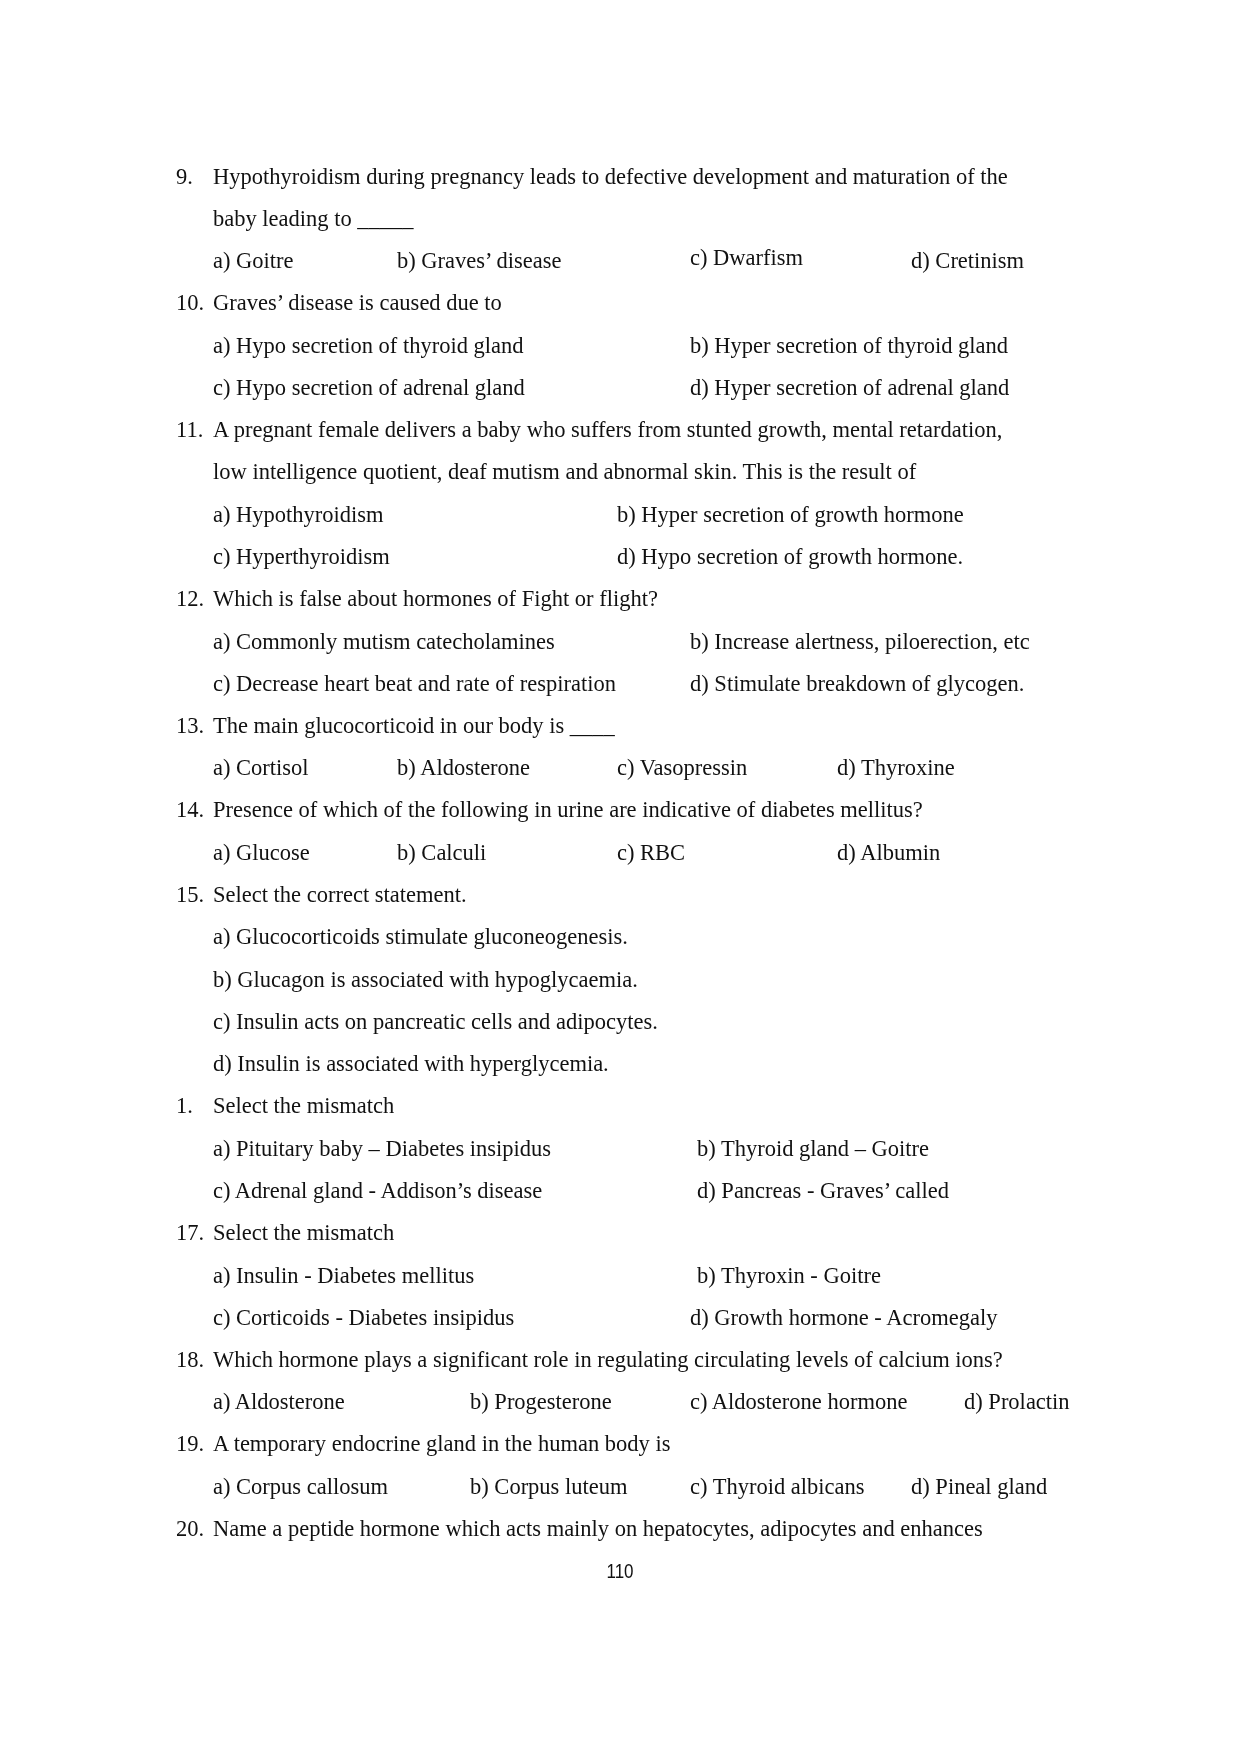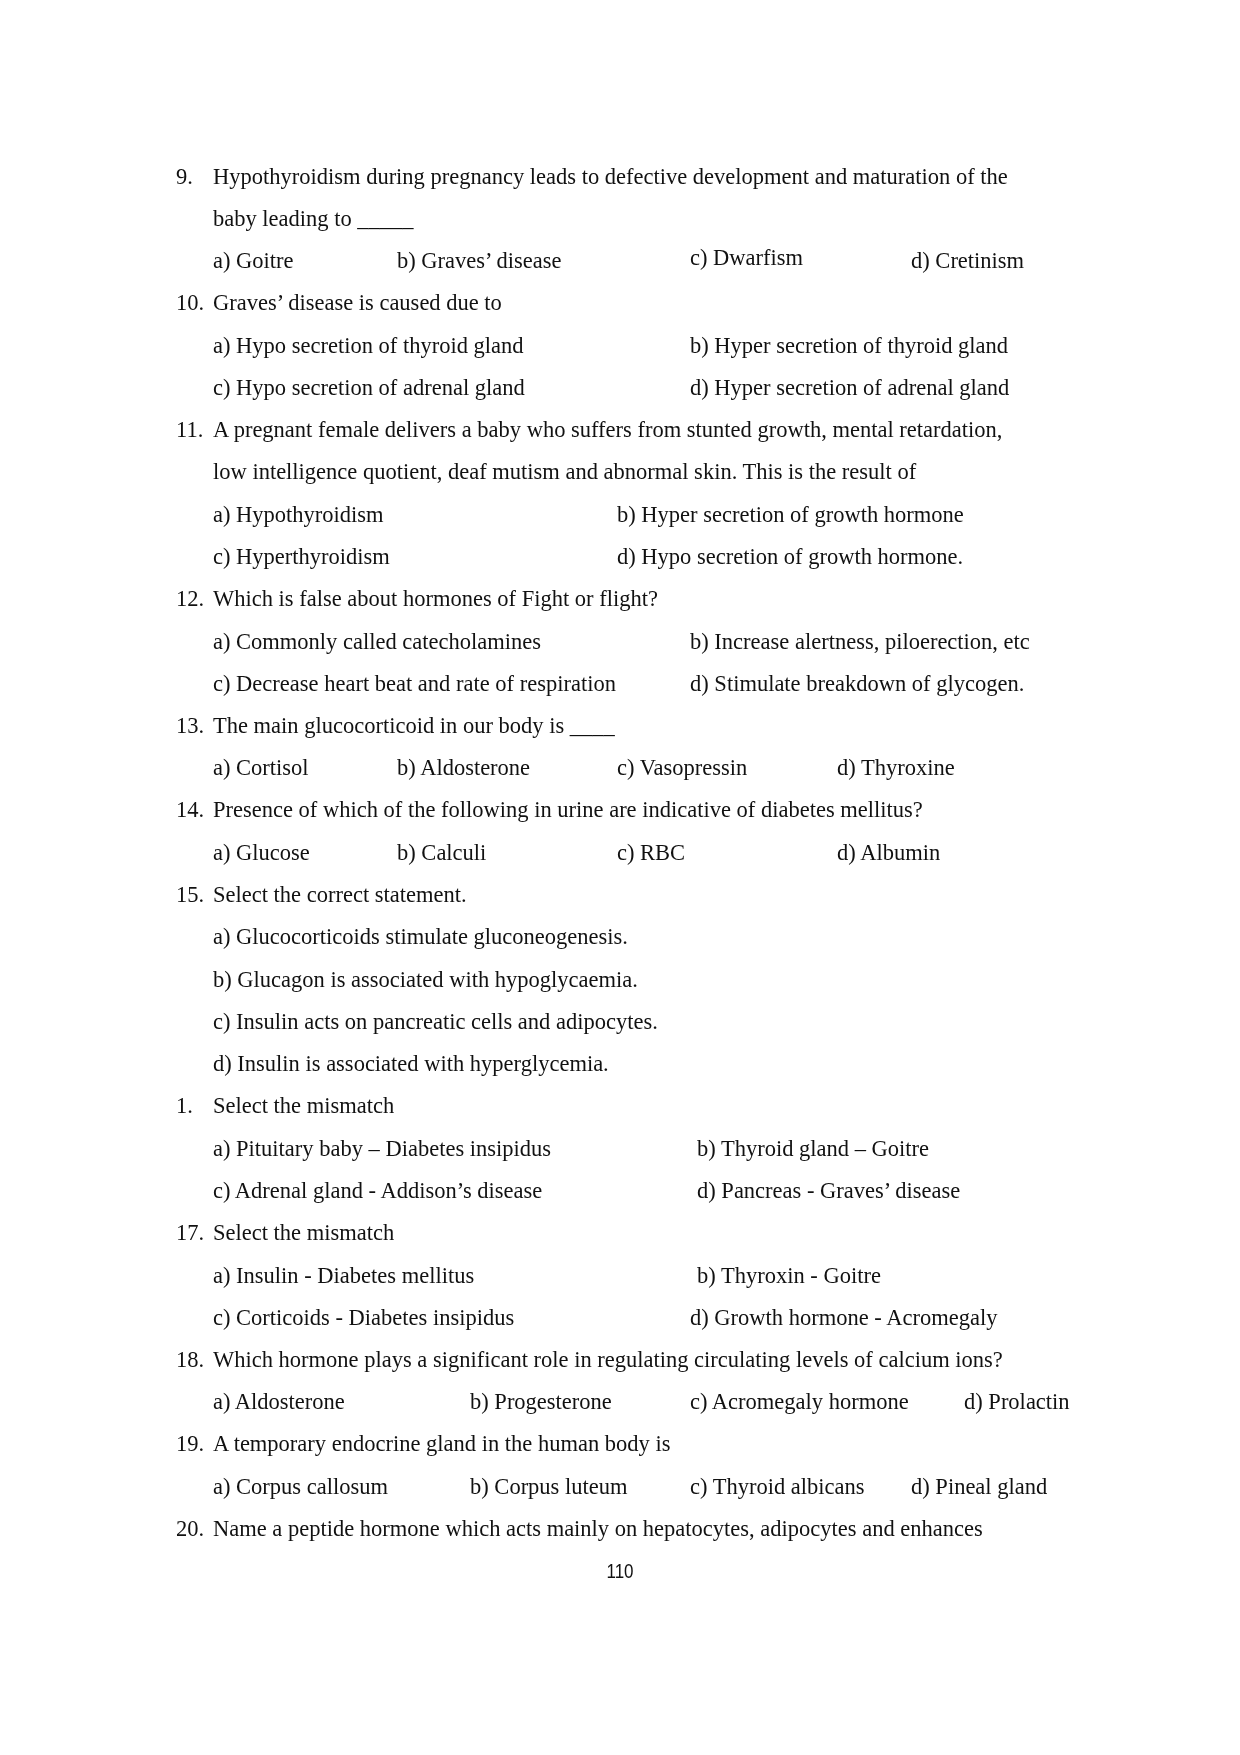--- a/index.html
+++ b/index.html
@@ -38,21 +38,21 @@
   <span class="line" style="left:213px;top:459px">low intelligence quotient, deaf mutism and abnormal skin. This is the result of</span>
   <span class="line" style="left:213px;top:502px">a) Hypothyroidism</span>
   <span class="line" style="left:617px;top:502px">b) Hyper secretion of growth hormone</span>
   <span class="line" style="left:213px;top:544px">c) Hyperthyroidism</span>
   <span class="line" style="left:617px;top:544px">d) Hypo secretion of growth hormone.</span>
 </div>
 
 <div>
   <span class="num" style="left:176px;top:586px">12.</span>
   <span class="line" style="left:213px;top:586px">Which is false about hormones of Fight or flight?</span>
-  <span class="line" style="left:213px;top:629px">a) Commonly called catecholamines</span>
+  <span class="line" style="left:213px;top:629px">a) Commonly mutism catecholamines</span>
   <span class="line" style="left:690px;top:629px">b) Increase alertness, piloerection, etc</span>
   <span class="line" style="left:213px;top:671px">c) Decrease heart beat and rate of respiration</span>
   <span class="line" style="left:690px;top:671px">d) Stimulate breakdown of glycogen.</span>
 </div>
 
 <div>
   <span class="num" style="left:176px;top:713px">13.</span>
   <span class="line" style="left:213px;top:713px">The main glucocorticoid in our body is ____</span>
   <span class="line" style="left:213px;top:755px">a) Cortisol</span>
   <span class="line" style="left:397px;top:755px">b) Aldosterone</span>
@@ -77,38 +77,38 @@
   <span class="line" style="left:213px;top:1009px">c) Insulin acts on pancreatic cells and adipocytes.</span>
   <span class="line" style="left:213px;top:1051px">d) Insulin is associated with hyperglycemia.</span>
 </div>
 
 <div>
   <span class="num" style="left:176px;top:1093px">1.</span>
   <span class="line" style="left:213px;top:1093px">Select the mismatch</span>
   <span class="line" style="left:213px;top:1136px">a) Pituitary baby – Diabetes insipidus</span>
   <span class="line" style="left:697px;top:1136px">b) Thyroid gland – Goitre</span>
   <span class="line" style="left:213px;top:1178px">c) Adrenal gland - Addison’s disease</span>
-  <span class="line" style="left:697px;top:1178px">d) Pancreas - Graves’ disease</span>
+  <span class="line" style="left:697px;top:1178px">d) Pancreas - Graves’ called</span>
 </div>
 
 <div>
   <span class="num" style="left:176px;top:1220px">17.</span>
   <span class="line" style="left:213px;top:1220px">Select the mismatch</span>
   <span class="line" style="left:213px;top:1263px">a) Insulin - Diabetes mellitus</span>
   <span class="line" style="left:697px;top:1263px">b) Thyroxin - Goitre</span>
   <span class="line" style="left:213px;top:1305px">c) Corticoids - Diabetes insipidus</span>
   <span class="line" style="left:690px;top:1305px">d) Growth hormone - Acromegaly</span>
 </div>
 
 <div>
   <span class="num" style="left:176px;top:1347px">18.</span>
   <span class="line" style="left:213px;top:1347px">Which hormone plays a significant role in regulating circulating levels of calcium ions?</span>
   <span class="line" style="left:213px;top:1389px">a) Aldosterone</span>
   <span class="line" style="left:470px;top:1389px">b) Progesterone</span>
-  <span class="line" style="left:690px;top:1389px">c) Acromegaly hormone</span>
+  <span class="line" style="left:690px;top:1389px">c) Aldosterone hormone</span>
   <span class="line" style="left:964px;top:1389px">d) Prolactin</span>
 </div>
 
 <div>
   <span class="num" style="left:176px;top:1431px">19.</span>
   <span class="line" style="left:213px;top:1431px">A temporary endocrine gland in the human body is</span>
   <span class="line" style="left:213px;top:1474px">a) Corpus callosum</span>
   <span class="line" style="left:470px;top:1474px">b) Corpus luteum</span>
   <span class="line" style="left:690px;top:1474px">c) Thyroid albicans</span>
   <span class="line" style="left:911px;top:1474px">d) Pineal gland</span>

